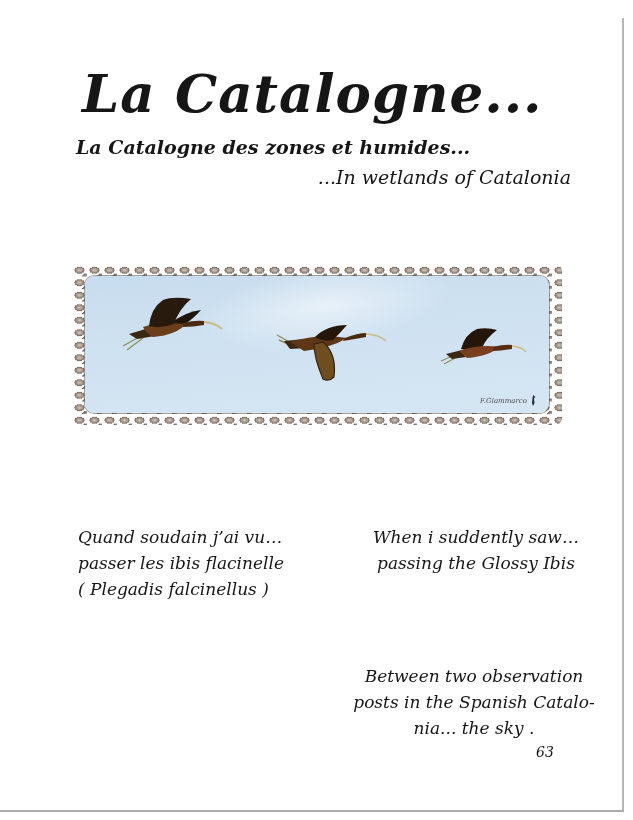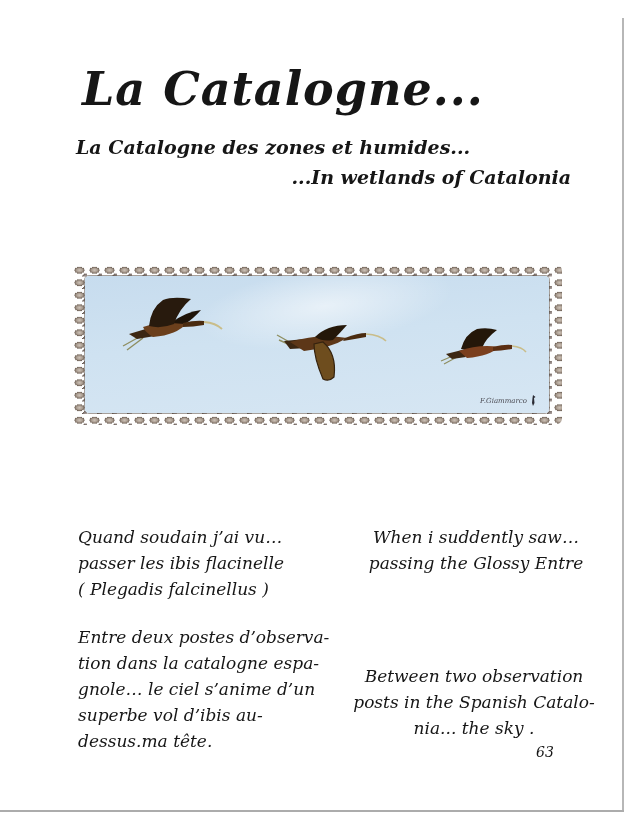--- a/index.html
+++ b/index.html
@@ -13,50 +13,50 @@
     overflow:hidden;
     color:#161616;
   }
 
   
   .edge-right  { position:absolute; left:622px; top:18px; width:2px; height:794px; background:#b7b7b7; }
   .edge-bottom { position:absolute; left:0; top:810px; width:624px; height:2px; background:#acacac; }
 
   .title {
     position:absolute; left:82px; top:62px;
-    font-size:46px; font-weight:bold; font-style:italic;
+    font-size:53px; font-weight:bold; font-style:italic;
     letter-spacing:1px; white-space:nowrap;
   }
   .subtitle-fr {
     position:absolute; left:76px; top:136px;
     font-size:19px; font-weight:bold; font-style:italic;
     white-space:nowrap;
   }
   .subtitle-en {
     position:absolute; right:62px; top:166px;
-    font-size:19px; font-weight:bold; font-style:italic;
+    font-size:19px; font-weight:normal; font-style:italic;
     white-space:nowrap;
   }
 
   
   .photo-frame {
     position:absolute; left:72px; top:264px;
     width:490px; height:161px;
     border-radius:7px;
     background-color:#ffffff;
     background-image:
       radial-gradient(ellipse 7px 4.6px at 7.5px 6.2px,
         #cfc5ba 0%, #a99b8f 45%, #6e6156 70%, rgba(110,97,86,0) 75%),
       radial-gradient(ellipse 6.4px 4.2px at 15px 12.4px,
         #b4aaa8 0%, #8f8380 48%, #5f544c 72%, rgba(95,84,76,0) 77%);
     background-size:15px 12.5px, 15px 12.5px;
   }
   .photo-sky {
     position:absolute; left:13px; top:12px; right:13px; bottom:12px;
-    border-radius:4px;
+    border-radius:9px;
     background:linear-gradient(175deg, #c7dcee 0%, #cfe2f1 45%, #d6e6f3 100%);
     box-shadow:0 0 0 1px rgba(92,82,72,.55);
     overflow:hidden;
   }
   .cloud {
     position:absolute; left:110px; top:-10px; width:260px; height:80px;
     background:radial-gradient(ellipse at center, rgba(255,255,255,.55) 0%, rgba(255,255,255,0) 70%);
     transform:rotate(-8deg);
   }
   .bird { position:absolute; }
@@ -135,26 +135,21 @@
           <path d="M4 0 L6.5 2 L5 3 L5.5 8 L4 11 L3 8 L3.5 3 Z" fill="#2a2a33"></path>
         </svg>
       </div>
     </div>
   </div>
 
   <div class="para para-fr-1">Quand soudain j’ai vu…
 passer les ibis flacinelle
 ( Plegadis falcinellus )</div>
   <div class="para para-en-1">When i suddently saw…
-passing the Glossy Entre</div>
-  <div class="para para-fr-2">Entre deux postes d’observa-
-tion dans la catalogne espa-
-gnole… le ciel s’anime d’un
-superbe vol d’ibis au-
-dessus.ma tête.</div>
+passing the Glossy Ibis</div>
   <div class="para para-en-2">Between two observation
 posts in the Spanish Catalo-
 nia... the sky .</div>
 
   <div class="page-number">63</div>
 
   <div class="edge-right"></div>
   <div class="edge-bottom"></div>
 </div>
 

